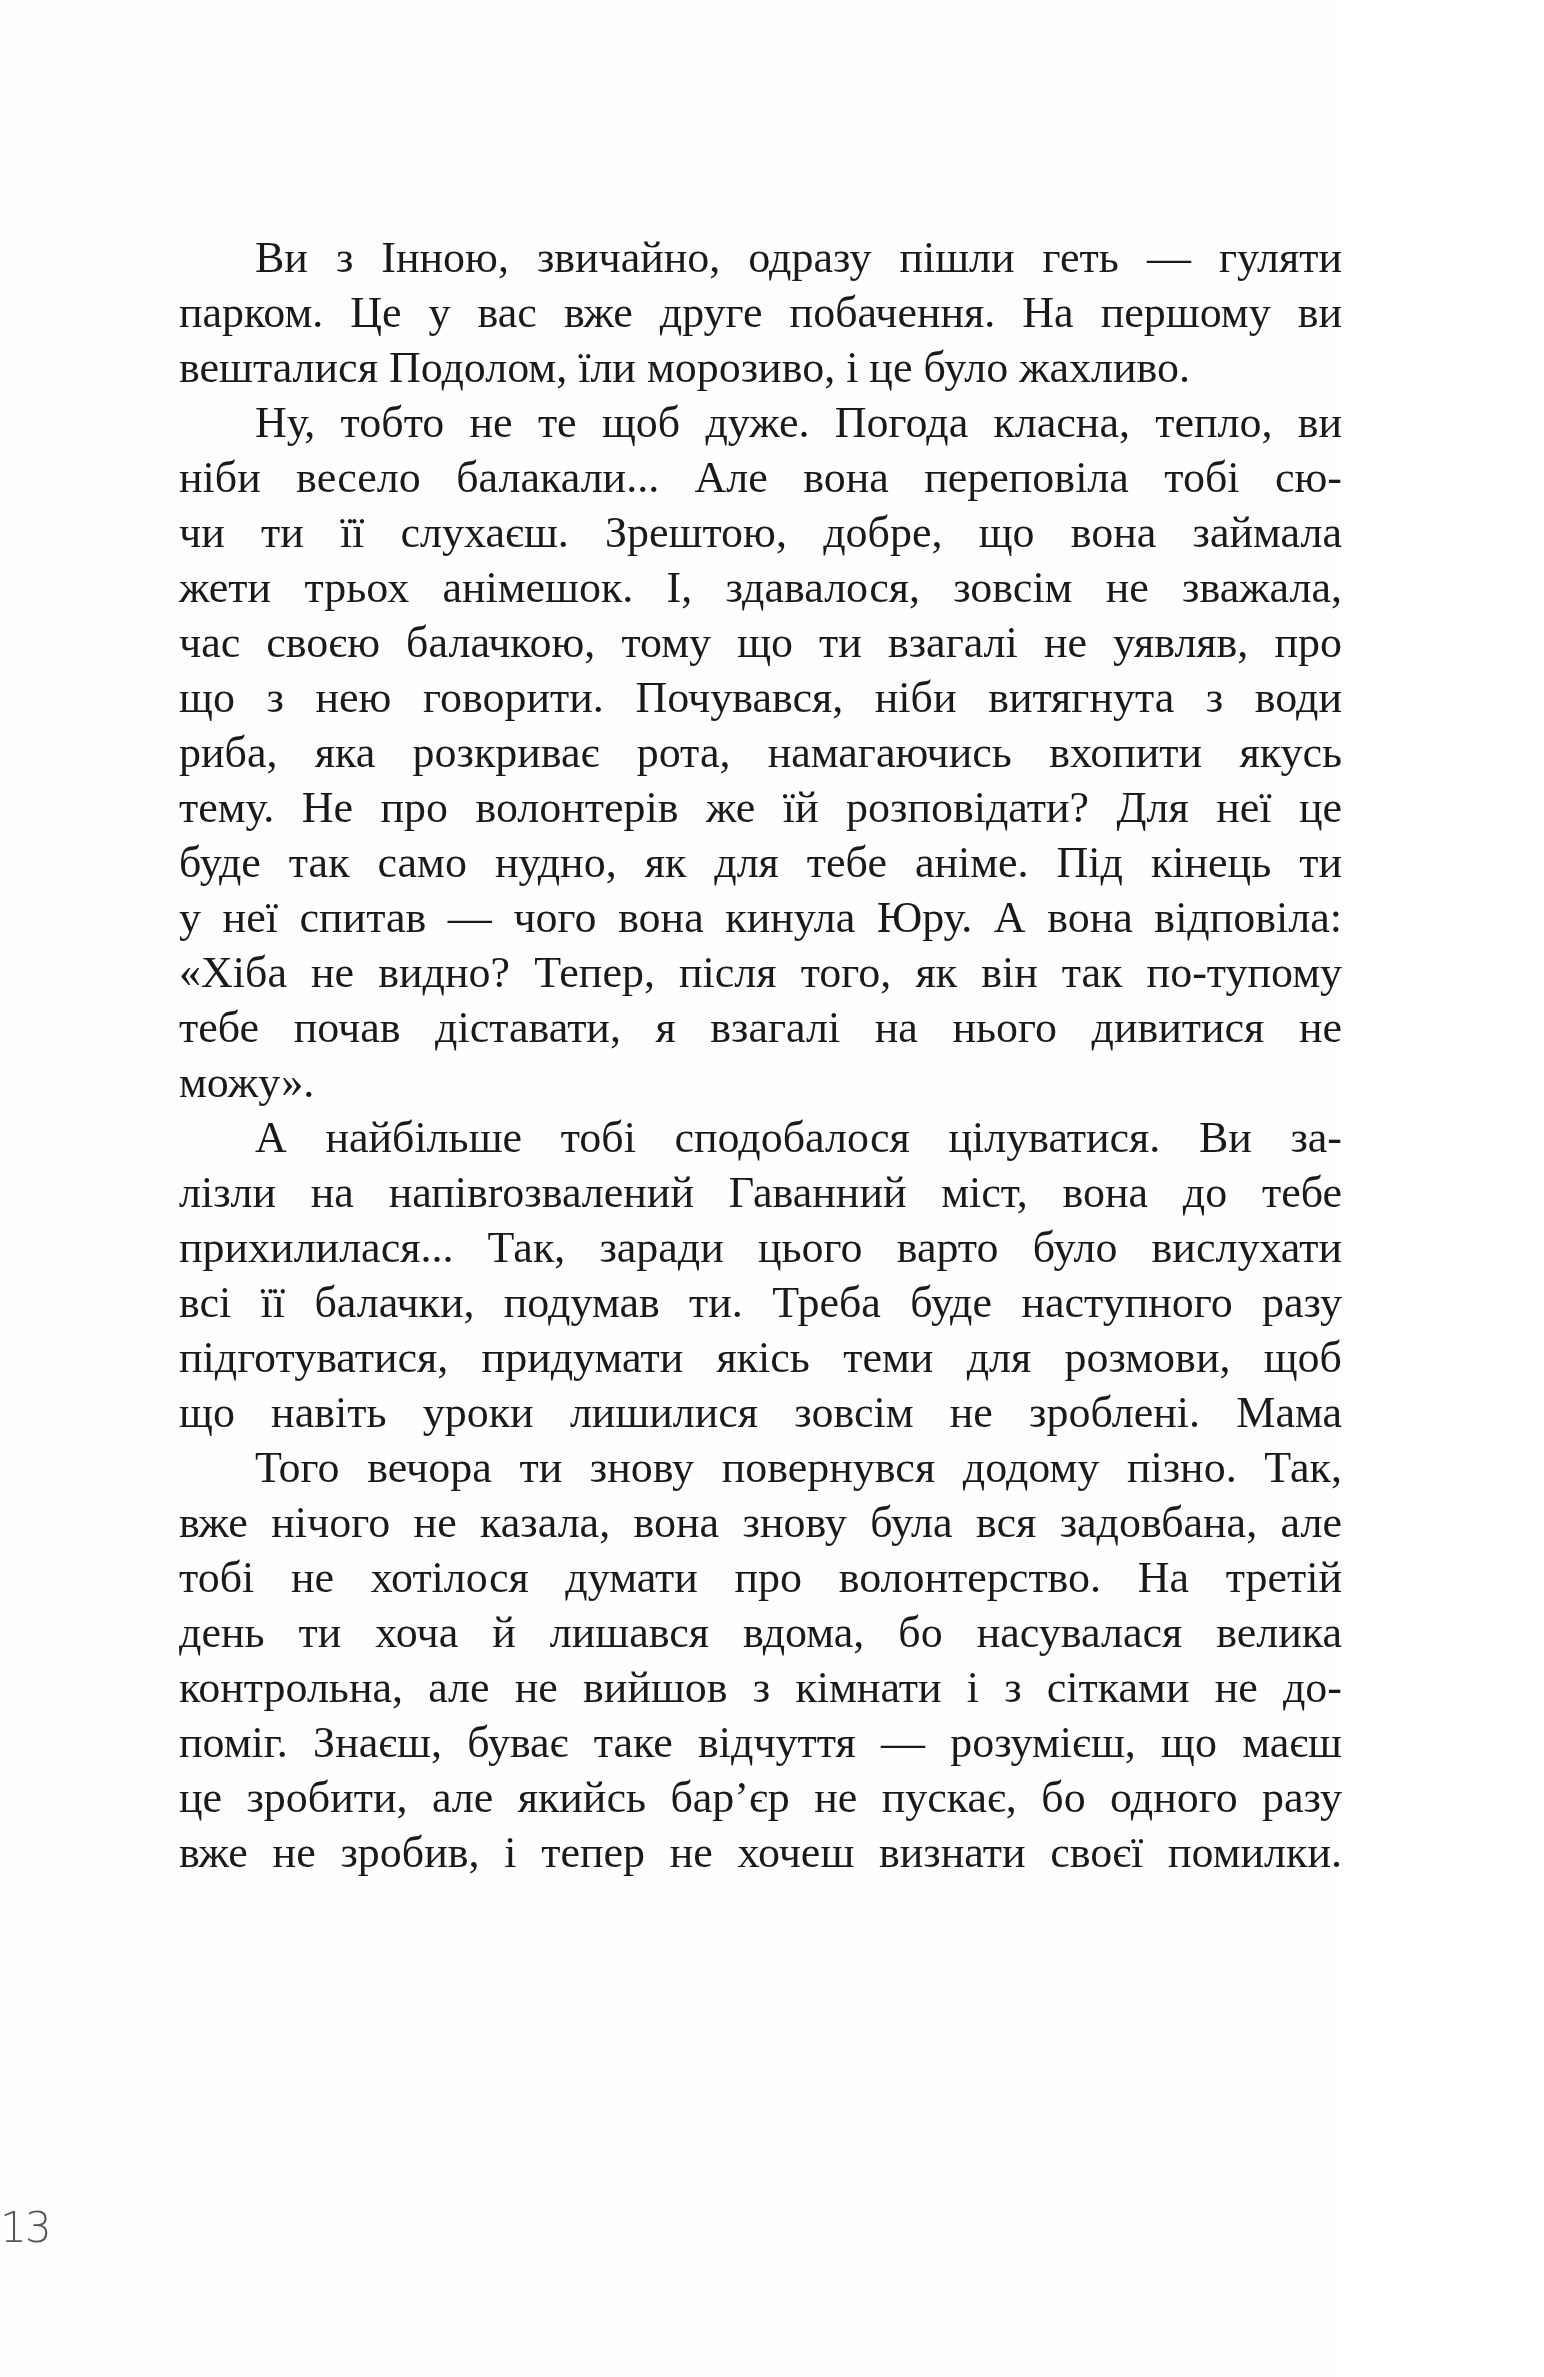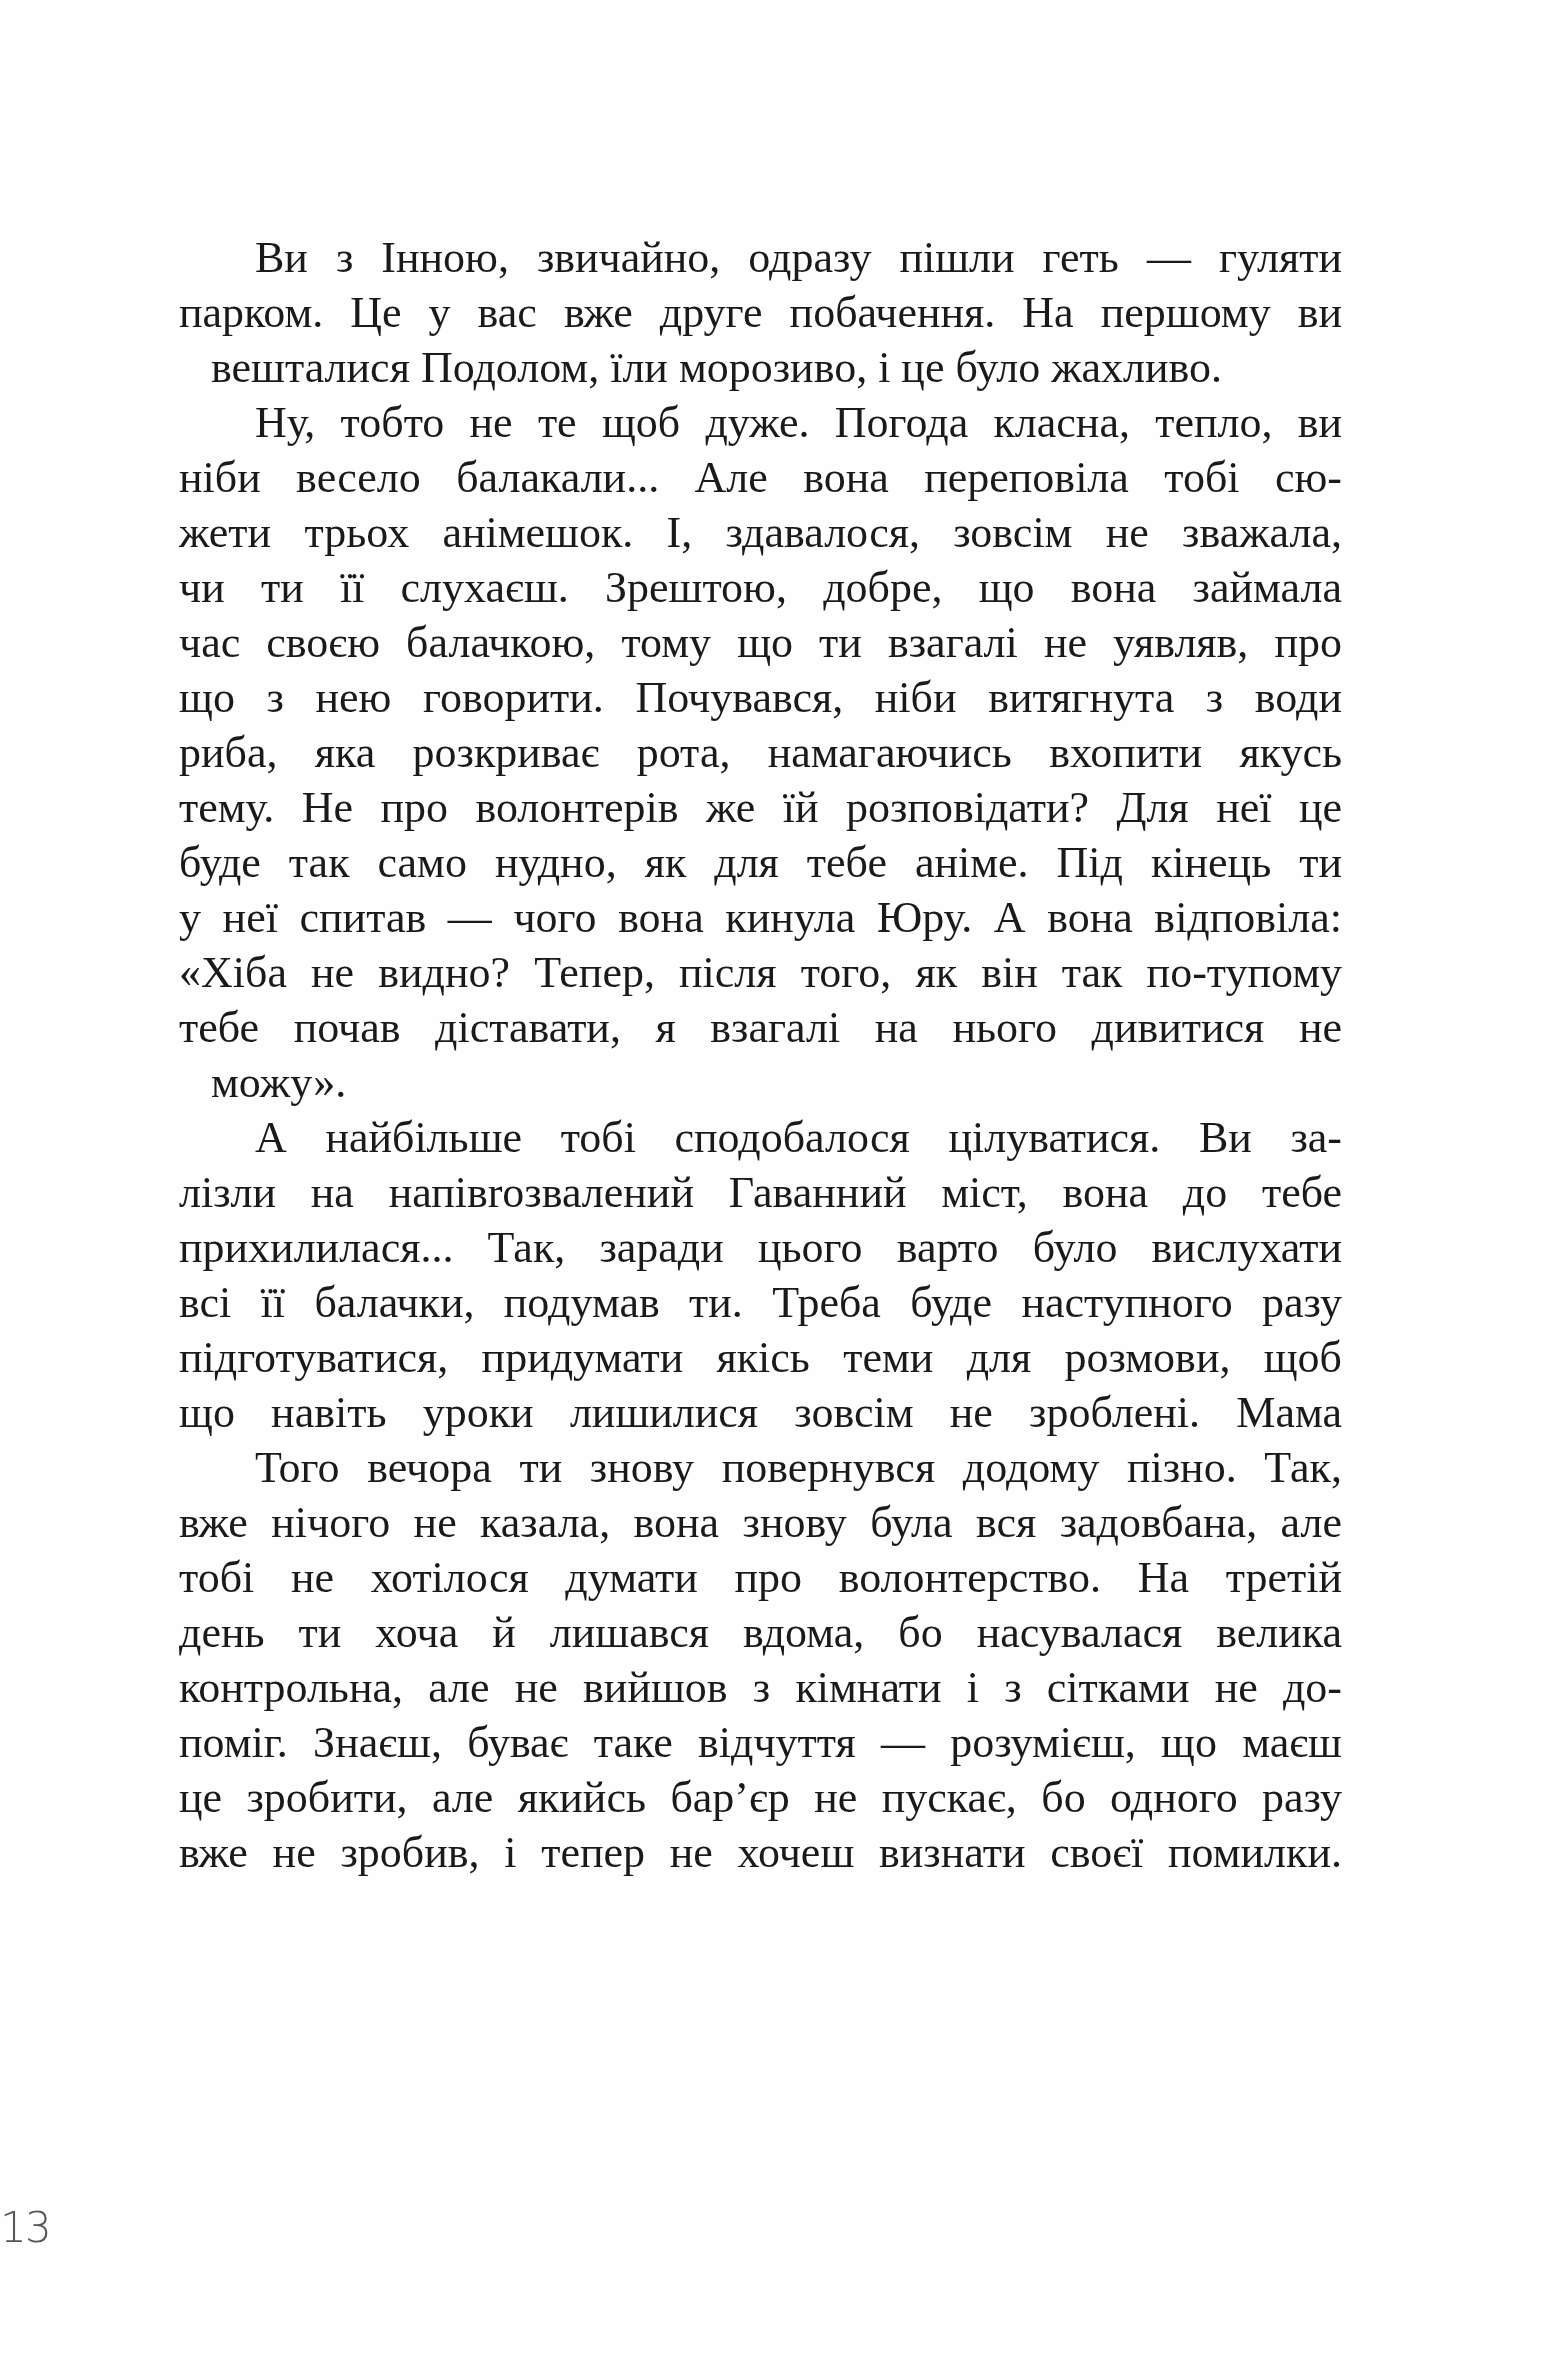--- a/index.html
+++ b/index.html
@@ -8,41 +8,41 @@
   .text-block {
     position: absolute; left: 179px; top: 230px; width: 1163px;
     font-family: "Liberation Serif", "DejaVu Serif", serif;
     font-size: 44px; line-height: 55px; color: #1a1a1a;
   }
   .line {
     display: block; height: 55px; white-space: nowrap;
     text-align: justify; text-align-last: justify;
   }
   .line.indent { padding-left: 76px; }
-  .line.last { text-align-last: left; margin-left: 32px; }
+  .line.last { text-align-last: left; }
   .page-number {
     position: absolute; left: 0; width: 1545px; top: 2203px; text-align: left;
     font-family: "DejaVu Sans", sans-serif; font-size: 42px; color: #555555; font-weight: 300;
     letter-spacing: -1.6px;
   }
 </style>
 </head>
 <body>
 
 <div class="page">
   <div class="text-block">
 
     <span class="line indent">Ви з Інною, звичайно, одразу пішли геть — гуляти</span>
     <span class="line">парком. Це у вас вже друге побачення. На першому ви</span>
     <span class="line last">вешталися Подолом, їли морозиво, і це було жахливо.</span>
 
     <span class="line indent">Ну, тобто не те щоб дуже. Погода класна, тепло, ви</span>
     <span class="line">ніби весело балакали... Але вона переповіла тобі сю-</span>
+    <span class="line">чи ти її слухаєш. Зрештою, добре, що вона займала</span>
     <span class="line">жети трьох анімешок. І, здавалося, зовсім не зважала,</span>
-    <span class="line">чи ти її слухаєш. Зрештою, добре, що вона займала</span>
     <span class="line">час своєю балачкою, тому що ти взагалі не уявляв, про</span>
     <span class="line">що з нею говорити. Почувався, ніби витягнута з води</span>
     <span class="line">риба, яка розкриває рота, намагаючись вхопити якусь</span>
     <span class="line">тему. Не про волонтерів же їй розповідати? Для неї це</span>
     <span class="line">буде так само нудно, як для тебе аніме. Під кінець ти</span>
     <span class="line">у неї спитав — чого вона кинула Юру. А вона відповіла:</span>
     <span class="line">«Хіба не видно? Тепер, після того, як він так по-тупому</span>
     <span class="line">тебе почав діставати, я взагалі на нього дивитися не</span>
     <span class="line last">можу».</span>
 

